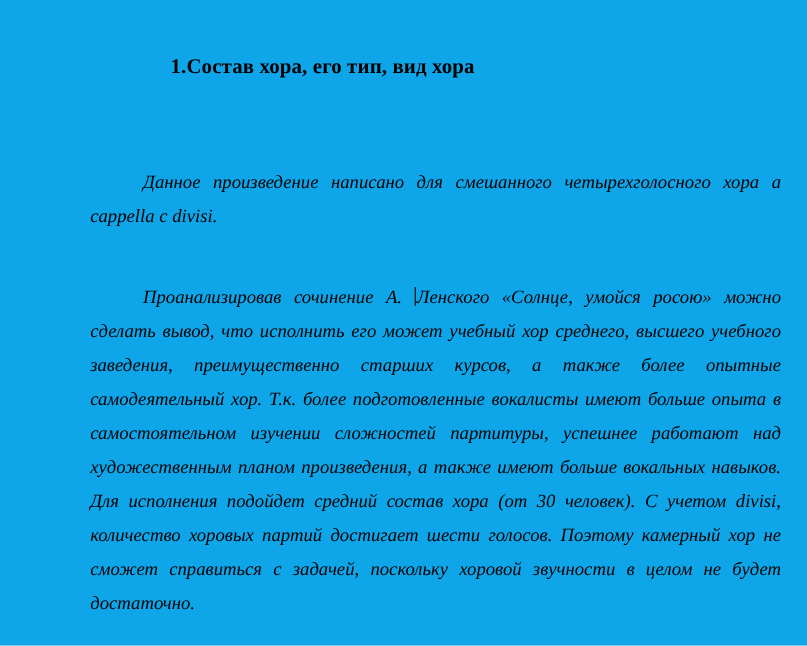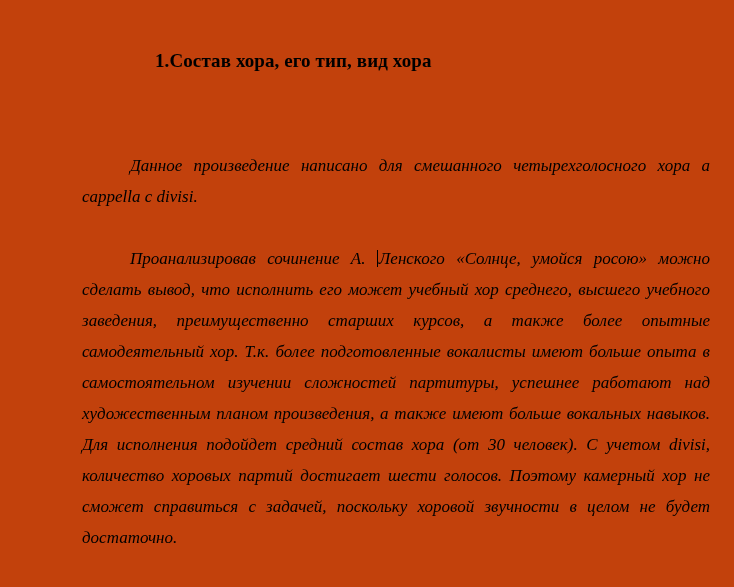--- a/index.html
+++ b/index.html
@@ -10,21 +10,21 @@
   }
   body {
     font-family: "Liberation Serif", "DejaVu Serif", serif;
     color: #000000;
     -webkit-font-smoothing: antialiased;
   }
   .page {
     position: relative;
     width: 734px;
     height: 587px;
-    background: #c2410c;
+    background: #0ea5e9;
     overflow: hidden;
     box-sizing: border-box;
   }
   .content {
     position: absolute;
     left: 82px;
     top: 0;
     width: 628px;
   }
   .doc-heading {
@@ -47,21 +47,21 @@
     text-align: justify;
     text-justify: inter-word;
     text-indent: 48px;
     margin: 0;
     padding: 0;
     hyphens: none;
     word-spacing: 0px;
     font-style: italic;
   }
   .para + .para {
-    margin-top: 31px;
+    margin-top: 42px;
   }
   .para-last-flush {
     text-align: justify;
   }
   
   .caret {
     display: inline-block;
     width: 1px;
     height: 17px;
     background: #000000;

